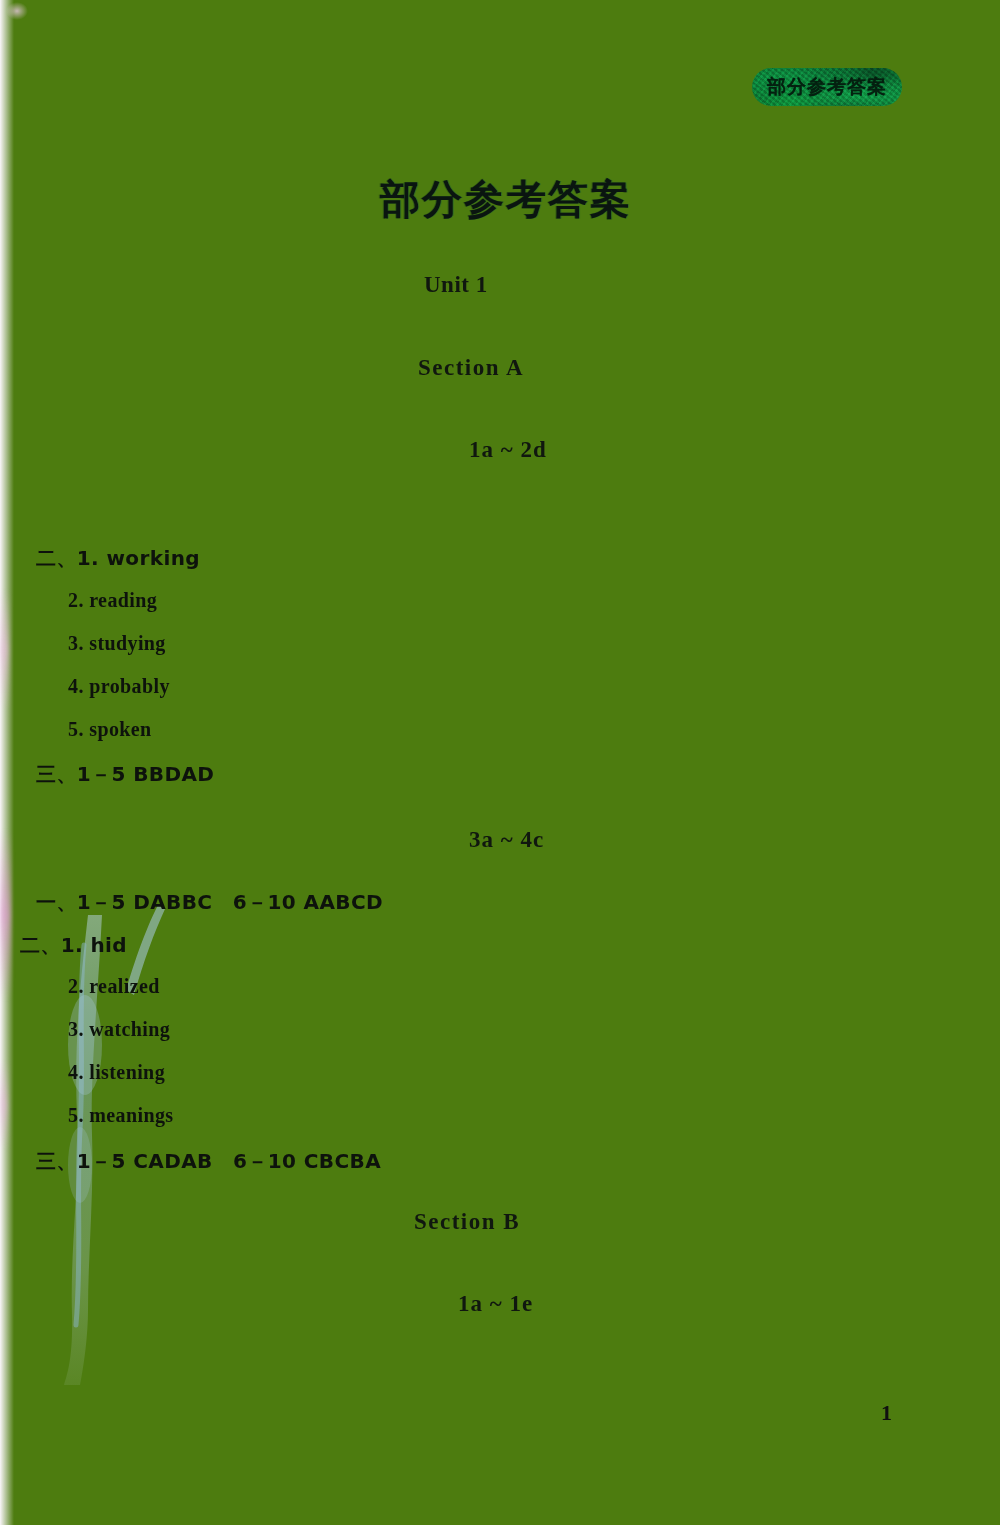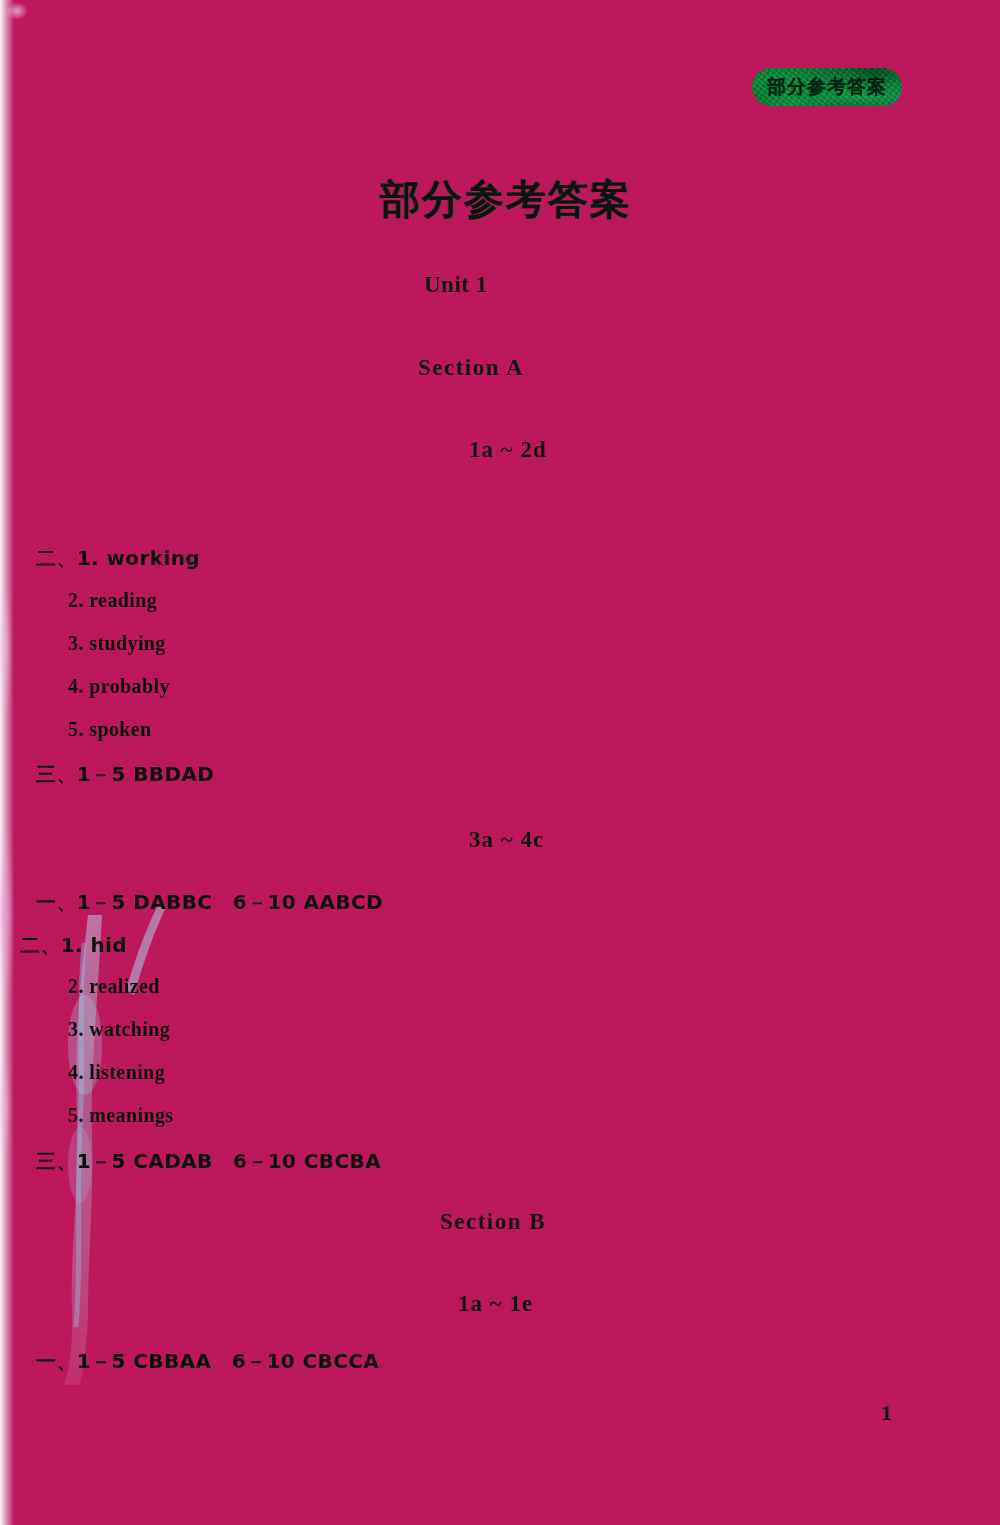--- a/index.html
+++ b/index.html
@@ -7,21 +7,21 @@
     padding: 0;
     background: #ffffff;
   }
   body {
     font-family: "Liberation Serif", "DejaVu Serif", serif;
   }
   #page {
     position: relative;
     width: 1000px;
     height: 1525px;
-    background: #be185d;
+    background: #4d7c0f;
     overflow: hidden;
   }
 
   
   .artifact { position: absolute; pointer-events: none; }
 
   #edge-left-tint {
     left: 0; top: 0; width: 14px; height: 1525px;
     background: linear-gradient(to right, rgba(250,246,250,1), rgba(255,255,255,0));
   }
@@ -239,22 +239,21 @@
   <div class="h-range" style="left:425px; top:827px;">3a ~ 4c</div>
 
   <div class="ans-line cn" style="left:36px; top:889px;">一、1－5 DABBC　6－10 AABCD</div>
   <div class="ans-line cn" style="left:20px; top:932px;">二、1. hid</div>
   <div class="sub-line" style="left:68px; top:975px;">2. realized</div>
   <div class="sub-line" style="left:68px; top:1018px;">3. watching</div>
   <div class="sub-line" style="left:68px; top:1061px;">4. listening</div>
   <div class="sub-line" style="left:68px; top:1104px;">5. meanings</div>
   <div class="ans-line cn" style="left:36px; top:1148px;">三、1－5 CADAB　6－10 CBCBA</div>
 
-  <div class="h-section" style="left:440px; top:1209px;">Section B</div>
+  <div class="h-section" style="left:414px; top:1209px;">Section B</div>
 
   <div class="h-range" style="left:414px; top:1291px;">1a ~ 1e</div>
 
-  <div class="ans-line cn" style="left:36px; top:1348px;">一、1－5 CBBAA　6－10 CBCCA</div>
 
   <div id="page-number">1</div>
 
 
 </div>
 
 </body></html>

